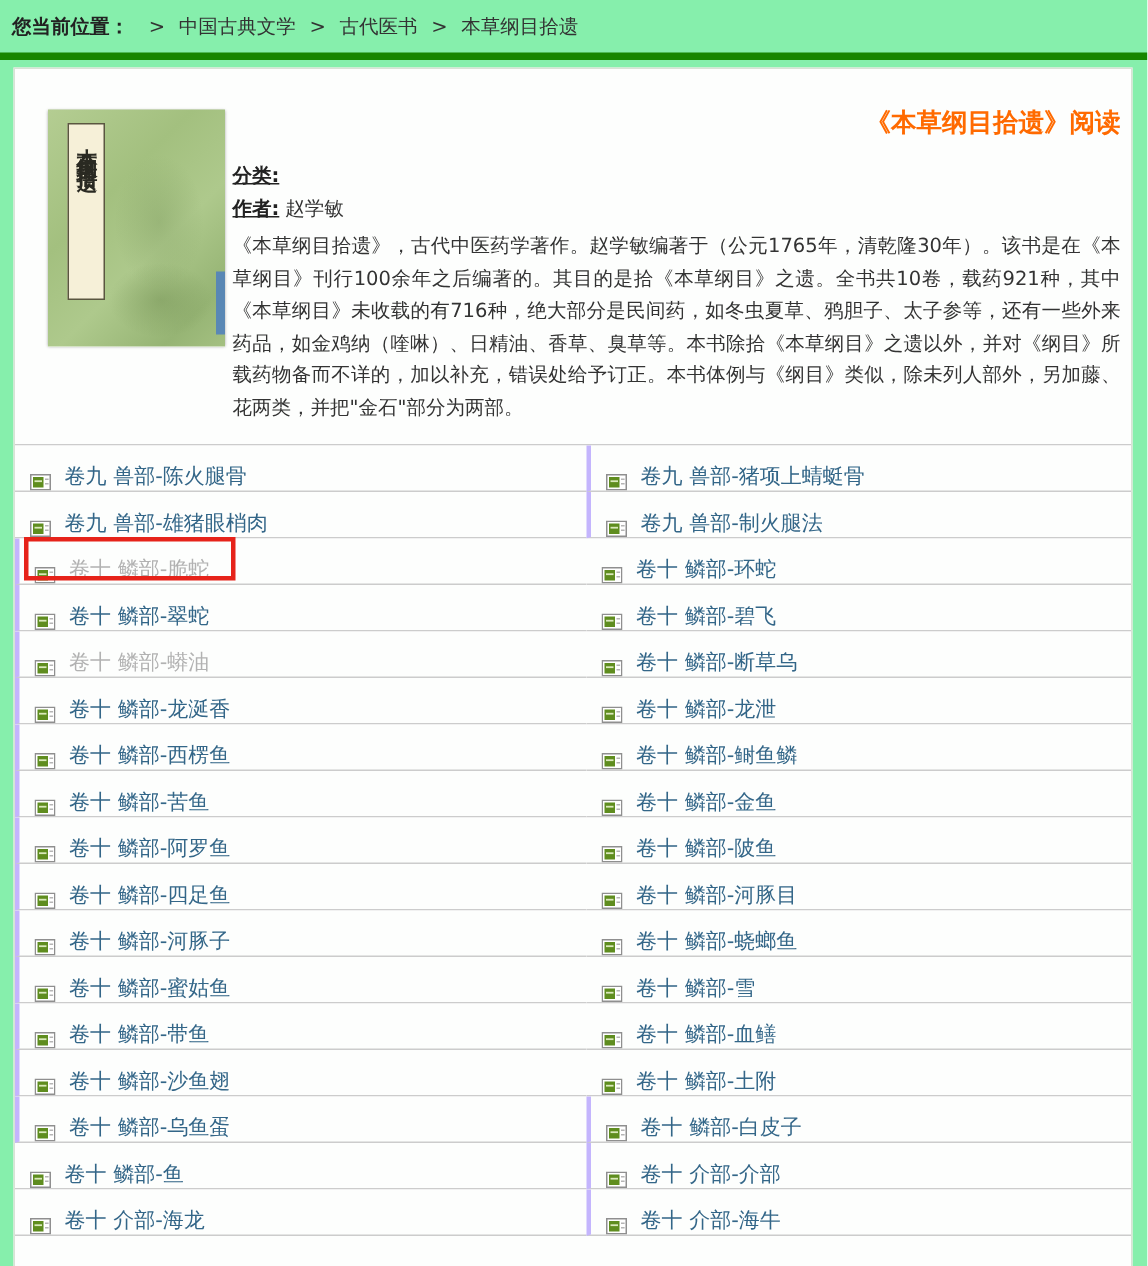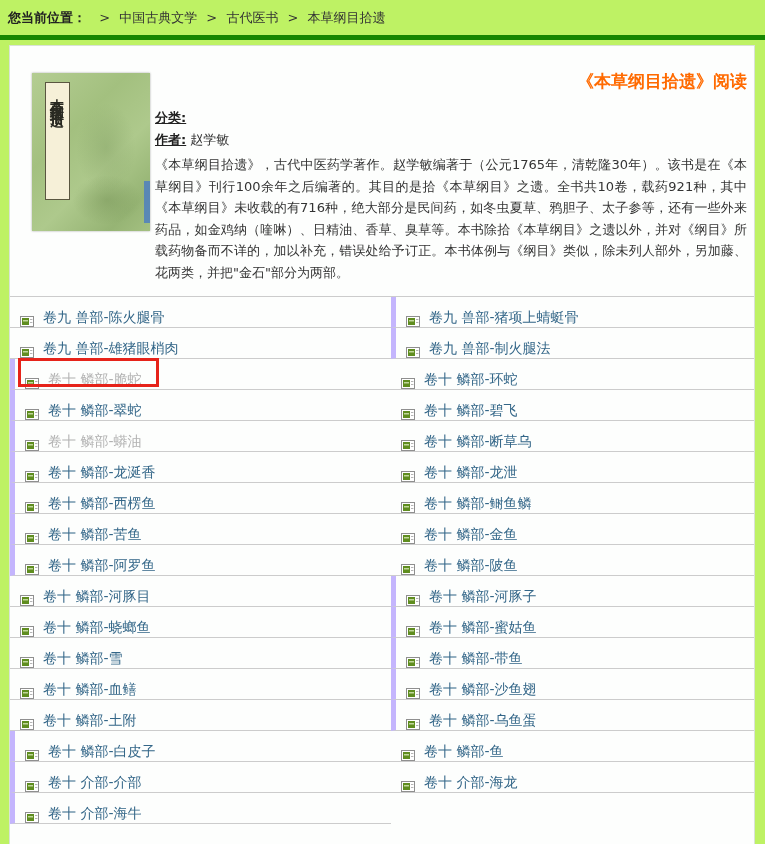--- a/index.html
+++ b/index.html
@@ -1,18 +1,18 @@
 <!DOCTYPE html>
 <html><head>
 <meta charset="utf-8">
 <style>
   * { margin:0; padding:0; box-sizing:border-box; }
   html,body { width:765px; height:844px; overflow:hidden; background:#fff;
               font-family:"DejaVu Sans","Liberation Sans",sans-serif; }
-  .page { position:relative; width:765px; height:844px; background:#bef264; overflow:hidden; }
+  .page { position:relative; width:765px; height:844px; background:#86efac; overflow:hidden; }
 
   
   .breadcrumb { position:absolute; top:9px; left:8px; font-size:13px; color:#333; white-space:nowrap; }
   .bc-label { font-weight:bold; color:#222; margin-right:4px; }
   .bc-sep { margin:0 5px; color:#333; }
   .bc-link { color:#333; text-decoration:none; cursor:pointer; }
 
   
   .green-bar { position:absolute; top:35px; left:0; width:765px; height:5px; background:#178600; }
 
@@ -38,21 +38,21 @@
   .book-title { font-size:17px; font-weight:bold; color:#ff6a00; margin-bottom:14px;text-align:right; }
   .meta-line { font-size:13px; line-height:22px; color:#333; }
   .meta-label { font-weight:bold; color:#222; margin-right:4px;text-decoration:underline; }
   .book-desc { margin-top:3px; font-size:13px; line-height:21.6px; color:#333; text-align:justify; }
 
   
   .chapter-table { position:absolute; top:250px; left:0; width:744px;
                    border-top:1px solid #ccc; display:grid; grid-template-columns:381px 1fr; }
   .cell { position:relative; height:31px; border-bottom:1px solid #ccc;
           display:flex; align-items:flex-end; padding-left:10px; background:#fdfefd; }
-  .cell.right { border-left:5px solid #c4b5fd; }
+  .cell.right { border-left:3px solid #c4b5fd; }
   .doc-icon { display:inline-flex; margin-right:9px; flex:0 0 auto; }
   .chapter-link { font-size:14px; color:#336688; text-decoration:none; cursor:pointer; white-space:nowrap; }
   .chapter-link.disabled { color:#b2b2b2; cursor:default; }
   .highlight-box { position:absolute; left:3px; top:-1px; width:141px; height:29px;
                    border:3px solid #e6231a; pointer-events:none; }
 </style>
 </head>
 <body>
 
 <div class="page">
@@ -302,20 +302,32 @@
             <svg width="14" height="11" viewBox="0 0 14 11">
               <rect x="0.5" y="0.5" width="13" height="10" fill="#ffffff" stroke="#8f8f8f"></rect>
               <rect x="2" y="2" width="7" height="7" fill="#5f8d1f"></rect>
               <rect x="3" y="4.2" width="5" height="1.2" fill="#d9e8ba"></rect>
               <rect x="10" y="3" width="2.4" height="1" fill="#b5b5b5"></rect>
               <rect x="10" y="6" width="2.4" height="1" fill="#b5b5b5"></rect>
             </svg>
           </span>
           <a class="chapter-link">卷十 鳞部-陂鱼</a>
         </div>
+        <div class="cell right">
+          <span class="doc-icon">
+            <svg width="14" height="11" viewBox="0 0 14 11">
+              <rect x="0.5" y="0.5" width="13" height="10" fill="#ffffff" stroke="#8f8f8f"></rect>
+              <rect x="2" y="2" width="7" height="7" fill="#5f8d1f"></rect>
+              <rect x="3" y="4.2" width="5" height="1.2" fill="#d9e8ba"></rect>
+              <rect x="10" y="3" width="2.4" height="1" fill="#b5b5b5"></rect>
+              <rect x="10" y="6" width="2.4" height="1" fill="#b5b5b5"></rect>
+            </svg>
+          </span>
+          <a class="chapter-link">卷十 鳞部-四足鱼</a>
+        </div>
         <div class="cell">
           <span class="doc-icon">
             <svg width="14" height="11" viewBox="0 0 14 11">
               <rect x="0.5" y="0.5" width="13" height="10" fill="#ffffff" stroke="#8f8f8f"></rect>
               <rect x="2" y="2" width="7" height="7" fill="#5f8d1f"></rect>
               <rect x="3" y="4.2" width="5" height="1.2" fill="#d9e8ba"></rect>
               <rect x="10" y="3" width="2.4" height="1" fill="#b5b5b5"></rect>
               <rect x="10" y="6" width="2.4" height="1" fill="#b5b5b5"></rect>
             </svg>
           </span>

